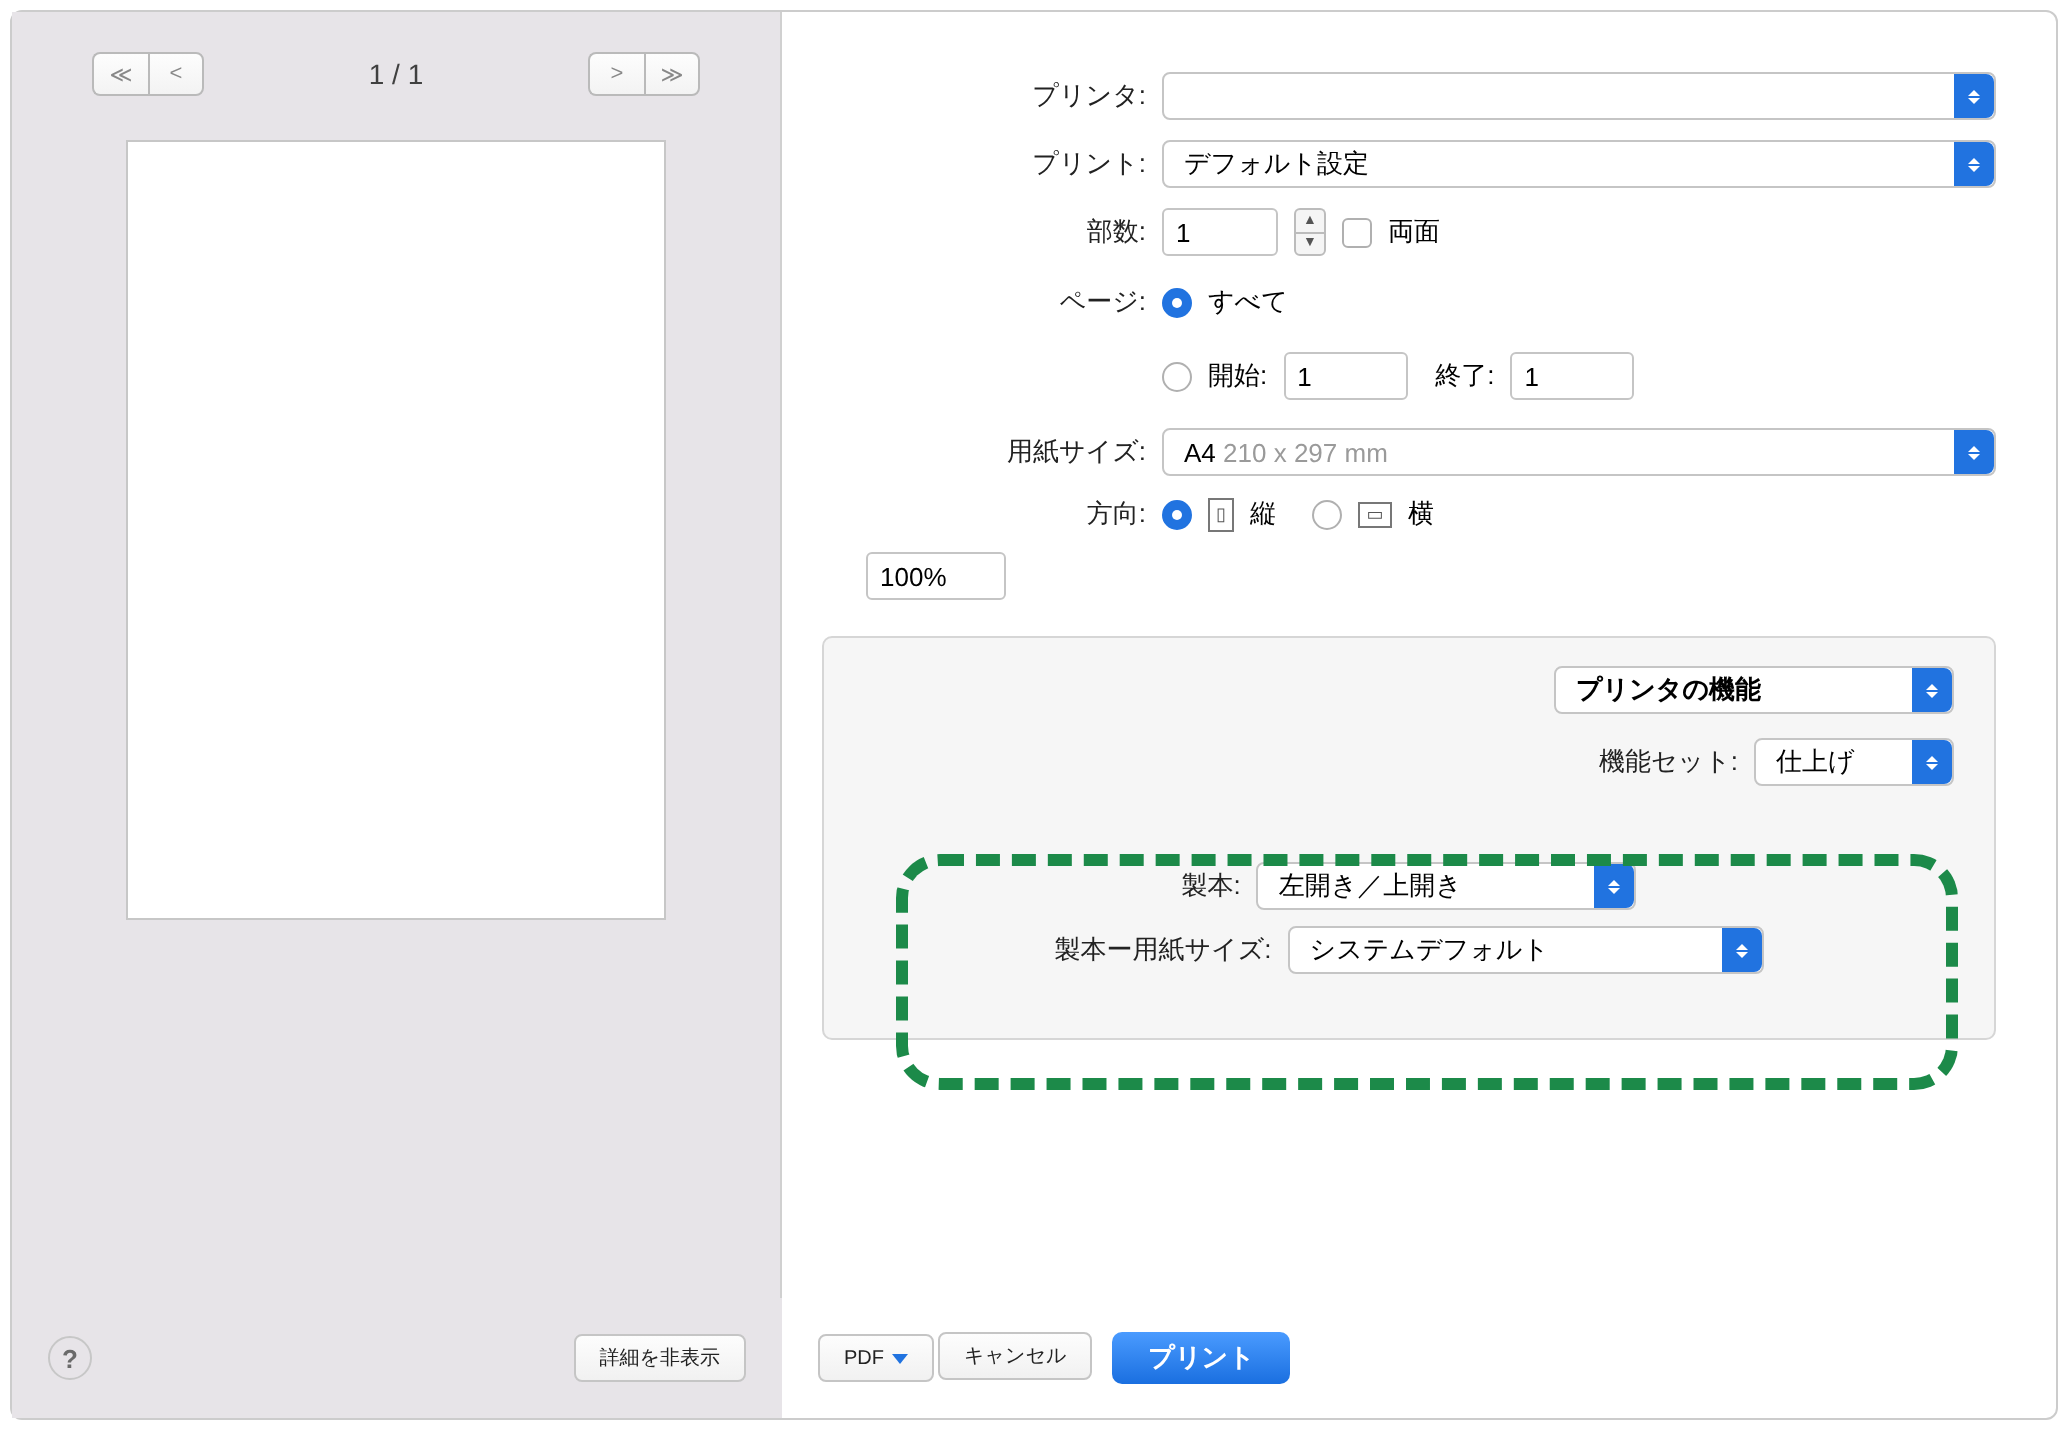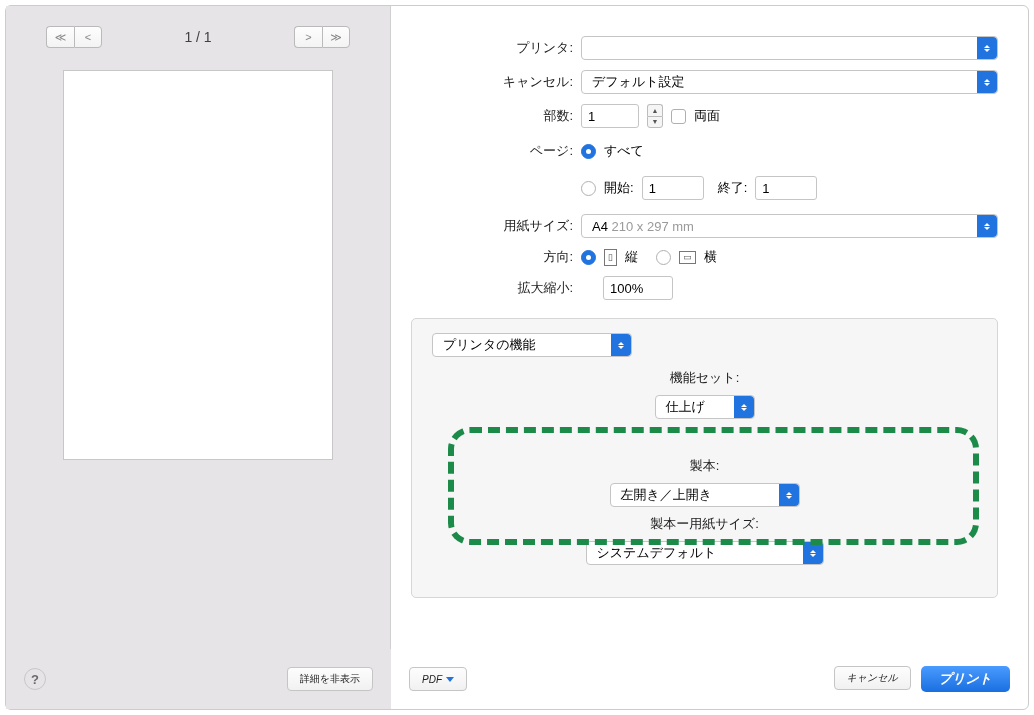--- a/index.html
+++ b/index.html
@@ -170,24 +170,24 @@
 .orient-icon.landscape{ width:17px; height:13px; }
 .feature-panel {
   margin-top: 18px;
   border: 1px solid #d6d6d6;
   border-radius: 5px;
   background: #f6f6f6;
   padding: 14px 20px 24px;
   position: relative;
 }
 .feature-head {
-  display:flex; justify-content:flex-start; gap:8px; margin-bottom:12px;
+  display:flex; justify-content:flex-end; gap:8px; margin-bottom:12px;font-weight:bold;
 }
 .feature-head .select { width: 200px; }
-.feature-row { display:flex; align-items:center; justify-content:flex-end; margin-bottom:8px; gap:8px;flex-direction:column;}
+.feature-row { display:flex; align-items:center; justify-content:flex-end; margin-bottom:8px; gap:8px;}
 .feature-row .lbl { color:#222; }
 .highlight-box {
   position: absolute;
   border: 6px dashed #1c8a49;
   border-radius: 22px;
   left: 36px; right: 18px;
   top: 108px; height: 118px;
   pointer-events: none;
 }
 .help-btn {
@@ -217,21 +217,21 @@
   border-radius: 5px;
   background: linear-gradient(#4a9bff,#1a6fe0);
   color:#fff; font-weight:600;
   display:flex;align-items:center;
 }
 .bottom-preview-side {
   width:385px; display:flex; align-items:center; padding:0 18px;
   background:#e7e4e8;
 }
 .bottom-options-side {
-  flex:1; display:flex; align-items:center; padding:0 18px; gap:22px; justify-content:space-between;font-style:italic;
+  flex:1; display:flex; align-items:center; padding:0 18px; gap:2px; justify-content:flex-start;
 }
 .bottom-wrap {
   display:flex; height:60px;
 }
 .hide-details {
   margin-left:auto;
 }
 .blurred { filter: blur(2px); color:#888; }
 </style>
 </head>
@@ -263,21 +263,21 @@
         <div class="row-label">プリンタ:</div>
         <div class="row-body">
           <div class="select wide">
             <span class="blurred">　　　　　</span>
             <div class="select-arrows"></div>
           </div>
         </div>
       </div>
 
       <div class="row">
-        <div class="row-label">キャンセル:</div>
+        <div class="row-label">プリント:</div>
         <div class="row-body">
           <div class="select wide">
             <span>デフォルト設定</span>
             <div class="select-arrows"></div>
           </div>
         </div>
       </div>
 
       <div class="row">
         <div class="row-label">部数:</div>
@@ -326,21 +326,20 @@
           <div class="radio on"></div>
           <span class="orient-icon portrait">▯</span>
           <span>縦</span>
           <div class="radio" style="margin-left:10px"></div>
           <span class="orient-icon landscape">▭</span>
           <span>横</span>
         </div>
       </div>
 
       <div class="row">
-        <div class="row-label">拡大縮小:</div>
         <div class="row-body">
           <input class="input-text" style="width: 70px; margin-left: 22px;" value="100%">
         </div>
       </div>
 
       <div class="feature-panel">
         <div class="feature-head">
           <div class="select">
             <span>プリンタの機能</span>
             <div class="select-arrows"></div>

